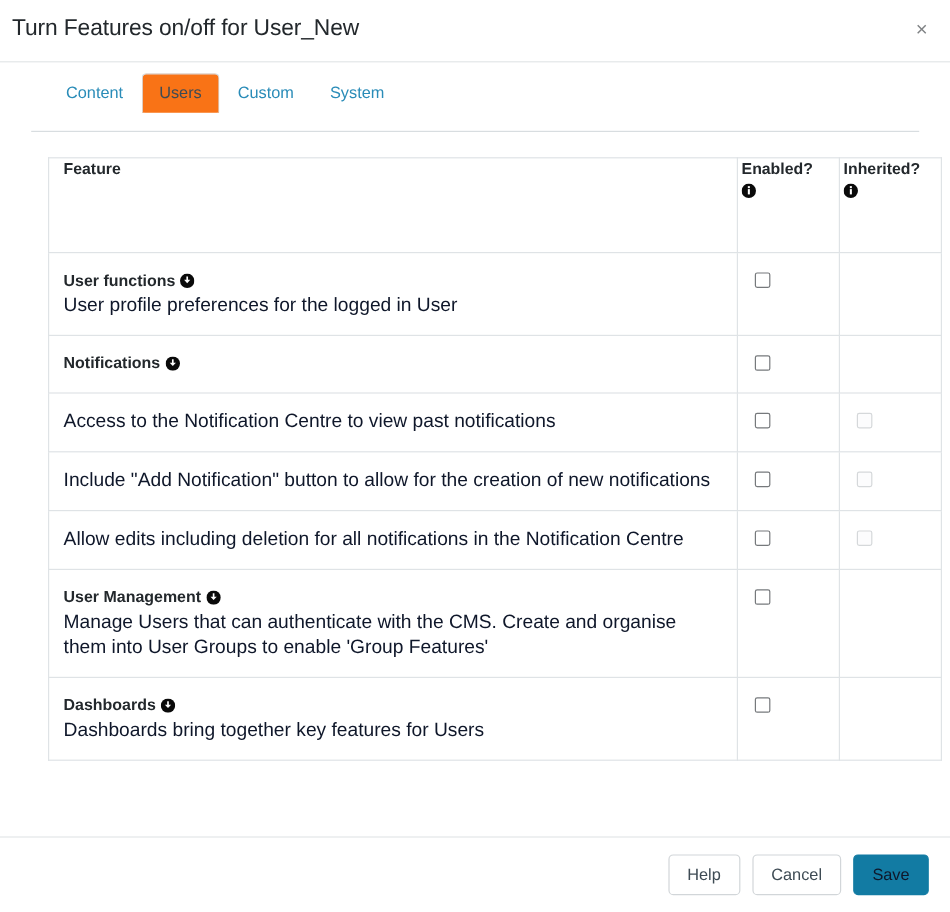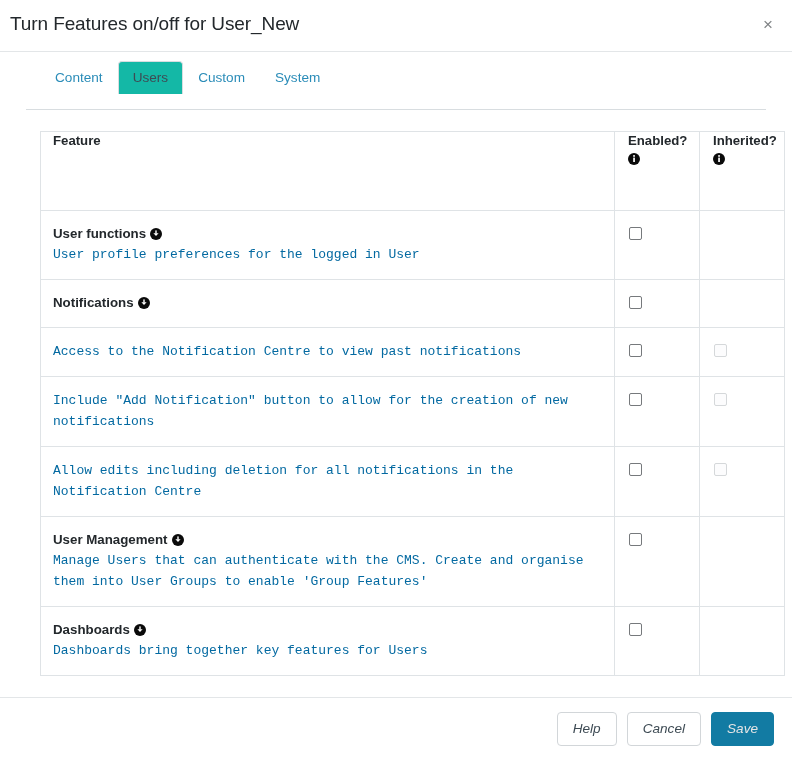--- a/index.html
+++ b/index.html
@@ -93,21 +93,21 @@
     cursor: pointer;
     border: 1px solid transparent;
     border-bottom: none;
     margin-bottom: -1px;
     border-radius: 4px 4px 0 0;
     background: transparent;
     white-space: nowrap;
   }
   .tab.active {
     color: #3e4b54;
-    background: #14b8a6;
+    background: #f97316;
     border-color: #d8dde0 #d8dde0 #fff;
     margin-top: 44px;
   }
 
   
   .table-wrap {
     padding: 21px 14px 0 14px;
   }
   table.features {
     width: 100%;
@@ -129,21 +129,21 @@
   thead th {
     height: 68px;
     padding: 0 12px 10px 12px;
     vertical-align: bottom;
     font-size: 13.2px;
     font-weight: bold;
     color: #23282c;
   }
   thead th.th-enabled,
   thead th.th-inherited {
-    padding-left: 13px;
+    padding-left: 3px;
   }
   .th-label { display: block; line-height: 17px; }
   .info-icon {
     display: inline-block;
     width: 12px;
     height: 12px;
     margin-top: 4px;
     vertical-align: top;
   }
 
@@ -167,24 +167,23 @@
   .expand-icon {
     display: inline-block;
     width: 12px;
     height: 12px;
     vertical-align: -2px;
     margin-left: 4px;
   }
   .feature-desc {
     display: block;
     font-weight: normal;
-    color: #0369a1;
-    font-size: 13px;
+    color: #0f172a;
+    font-size: 16px;
     line-height: 21px;
-    font-family: Liberation Mono, monospace;
   }
 
   
   .cb {
     -webkit-appearance: none;
     appearance: none;
     width: 13px;
     height: 13px;
     border: 1px solid #76797c;
     border-radius: 2px;
@@ -228,26 +227,25 @@
   .btn {
     font-family: "Liberation Sans", sans-serif;
     font-size: 13.6px;
     line-height: 18px;
     padding: 7px 15px;
     border-radius: 4px;
     cursor: pointer;
     border: 1px solid #d2d6d9;
     background: #fff;
     color: #3e4b54;
-    font-style: italic;
   }
   .btn-primary {
     background: #127ba3;
     border-color: #127ba3;
-    color: #e5e5e5;
+    color: #0f172a;
   }
 </style>
 </head>
 <body>
 
 <div class="modal">
 
   <div class="modal-header">
     <div class="modal-title">Turn Features on/off for User_New</div>
     <button class="close-btn">×</button>

